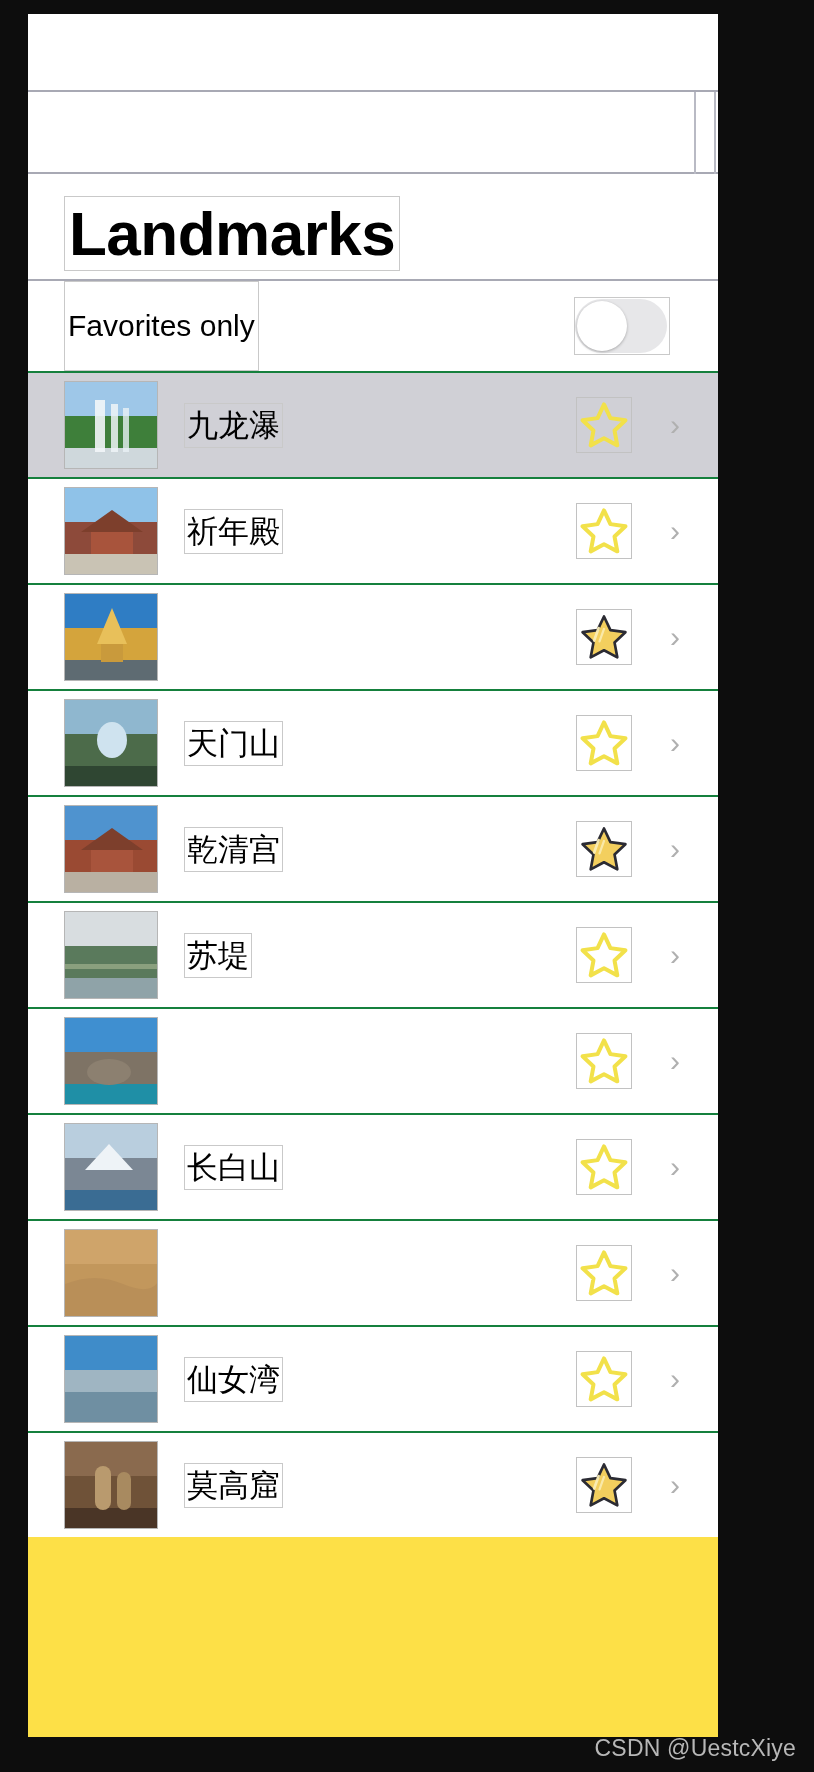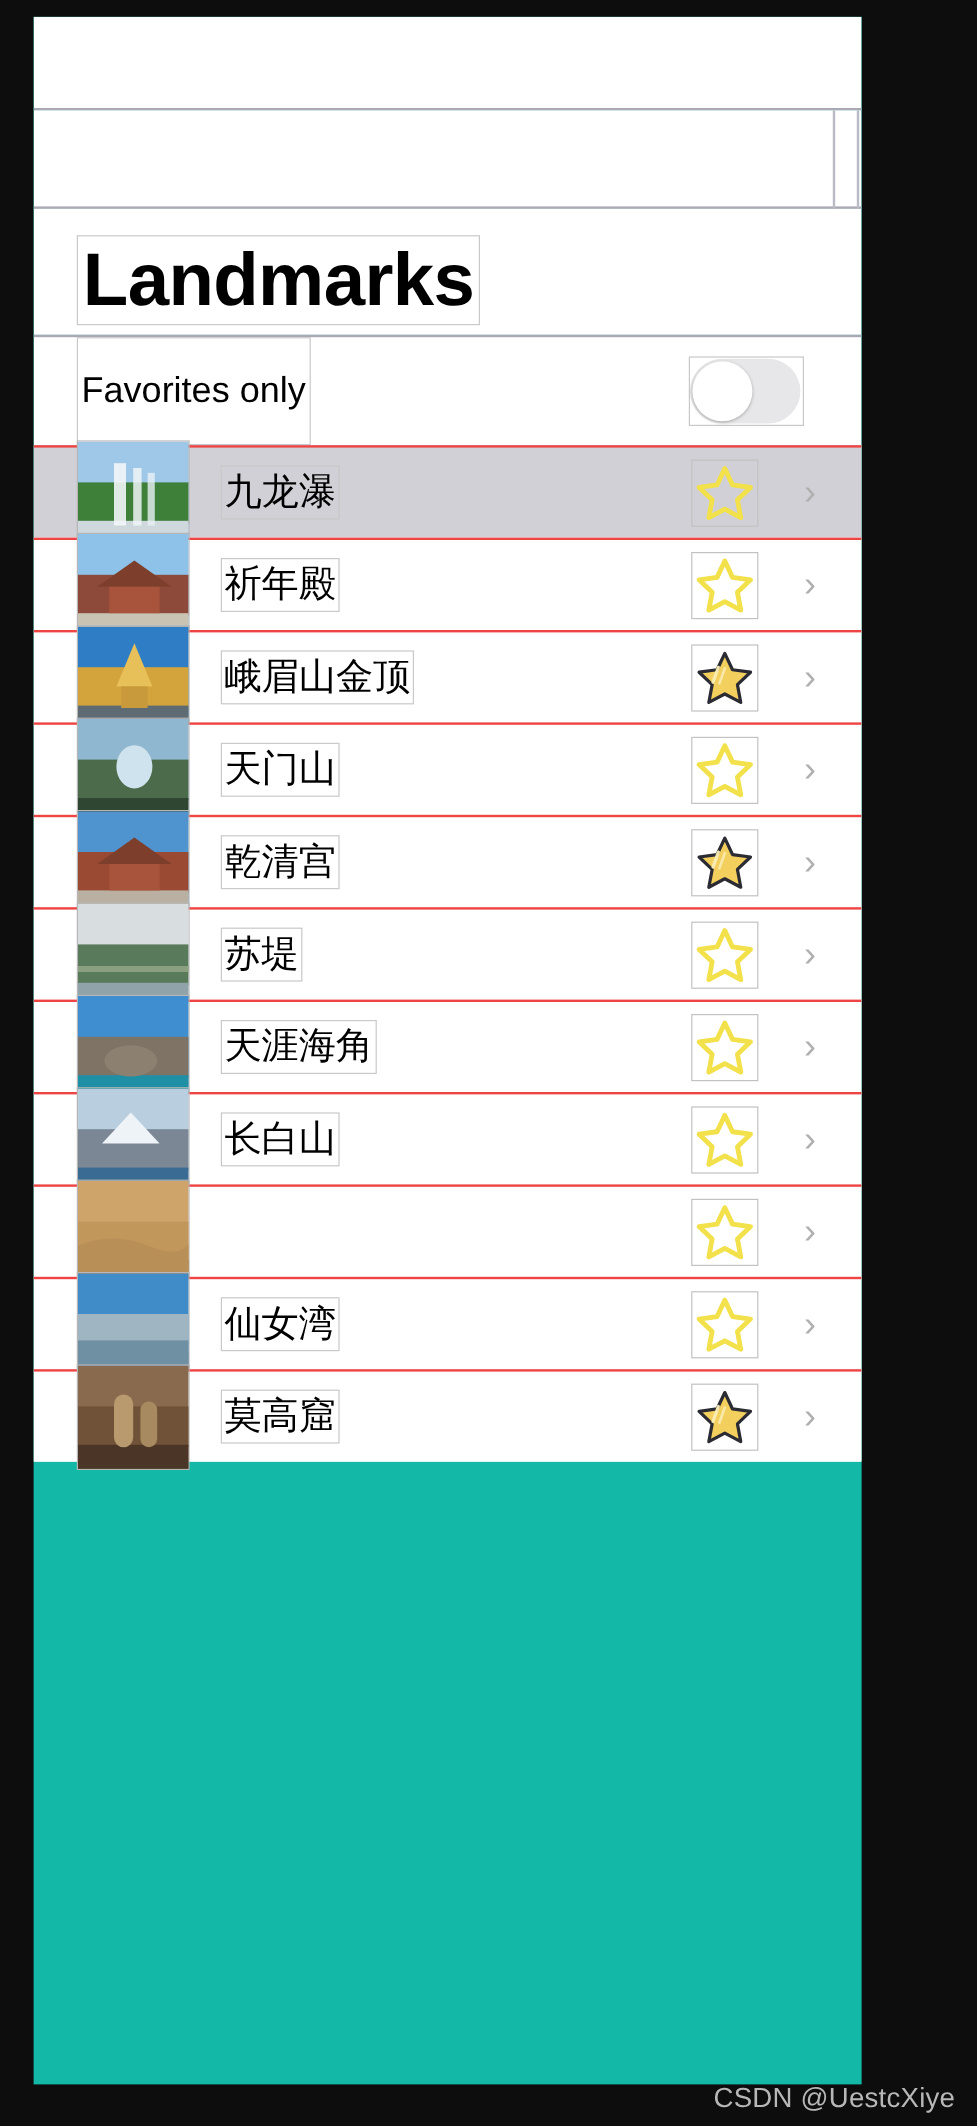--- a/index.html
+++ b/index.html
@@ -9,21 +9,21 @@
     font-family: "Liberation Sans", "DejaVu Sans", sans-serif;
     overflow: hidden;
   }
   #root { position: relative; width: 814px; height: 1772px; background: #0d0d0d; }
 
   
   #app {
     position: absolute;
     left: 28px; top: 14px;
     width: 690px; height: 1723px;
-    background: #14b8a6;
+    background: #fde047;
     overflow: hidden;
   }
 
   
   .band {
     width: 100%;
     background: #ffffff;
     border-bottom: 2px solid #a8a9b4;
   }
   #band-status { height: 78px; }
@@ -101,24 +101,24 @@
     width: 50px; height: 50px;
     border-radius: 50%;
     background: #ffffff;
     box-shadow: 0 1px 3px rgba(0,0,0,.28);
   }
 
   
   #list { background: #fff; }
   .row {
     position: relative;
-    height: 77px;
+    height: 106px;
     display: flex;
     align-items: center;
-    border-top: 2px solid #ef4444;
+    border-top: 2px solid #15803d;
     background: #ffffff;
   }
   .row.selected { background: #d0d0d6; }
 
   .thumb {
     margin-left: 36px;
     width: 94px; height: 88px;
     border: 1px solid #b6b6b6;
     flex: none;
     overflow: hidden;
@@ -229,21 +229,20 @@
           <div class="chev">›</div>
         </div>
         <div class="row">
           <div class="thumb"><svg width="94" height="88" viewBox="0 0 94 88" xmlns="http://www.w3.org/2000/svg">
               <rect width="94" height="88" fill="#2f7dc4"></rect>
               <rect y="34" width="94" height="34" fill="#d4a43c"></rect>
               <rect y="66" width="94" height="22" fill="#5e6b72"></rect>
               <polygon points="47,14 62,50 32,50" fill="#e8c05a"></polygon>
               <rect x="36" y="50" width="22" height="18" fill="#c99a3c"></rect>
             </svg></div>
-          <div class="name">峨眉山金顶</div>
           <div class="star">
             <svg width="50" height="50" viewBox="0 0 56 56">
               <path d="M28 5 L35.2 20.3 L52 22.6 L39.8 34.2 L42.9 50.8 L28 42.9 L13.1 50.8 L16.2 34.2 L4 22.6 L20.8 20.3 Z" fill="#f3cf5e" stroke="#2b2b33" stroke-width="3" stroke-linejoin="round"></path>
               <path d="M22 18 L17 32" stroke="#fbeeb6" stroke-width="3" stroke-linecap="round" opacity=".95"></path>
               <path d="M28 19 L23 33" stroke="#fbeeb6" stroke-width="2.5" stroke-linecap="round" opacity=".85"></path>
             </svg>
           </div>
           <div class="chev">›</div>
         </div>
         <div class="row">
@@ -294,21 +293,20 @@
           </div>
           <div class="chev">›</div>
         </div>
         <div class="row">
           <div class="thumb"><svg width="94" height="88" viewBox="0 0 94 88" xmlns="http://www.w3.org/2000/svg">
               <rect width="94" height="88" fill="#3f8fd0"></rect>
               <rect y="34" width="94" height="34" fill="#7e7365"></rect>
               <rect y="66" width="94" height="22" fill="#1f8fa6"></rect>
               <ellipse cx="44" cy="54" rx="22" ry="13" fill="#8c8070"></ellipse>
             </svg></div>
-          <div class="name">天涯海角</div>
           <div class="star">
             <svg width="50" height="50" viewBox="0 0 56 56">
               <path d="M28 5 L35.2 20.3 L52 22.6 L39.8 34.2 L42.9 50.8 L28 42.9 L13.1 50.8 L16.2 34.2 L4 22.6 L20.8 20.3 Z" fill="none" stroke="#f2e14a" stroke-width="4.5" stroke-linejoin="round"></path>
             </svg>
           </div>
           <div class="chev">›</div>
         </div>
         <div class="row">
           <div class="thumb"><svg width="94" height="88" viewBox="0 0 94 88" xmlns="http://www.w3.org/2000/svg">
               <rect width="94" height="88" fill="#b9cede"></rect>

